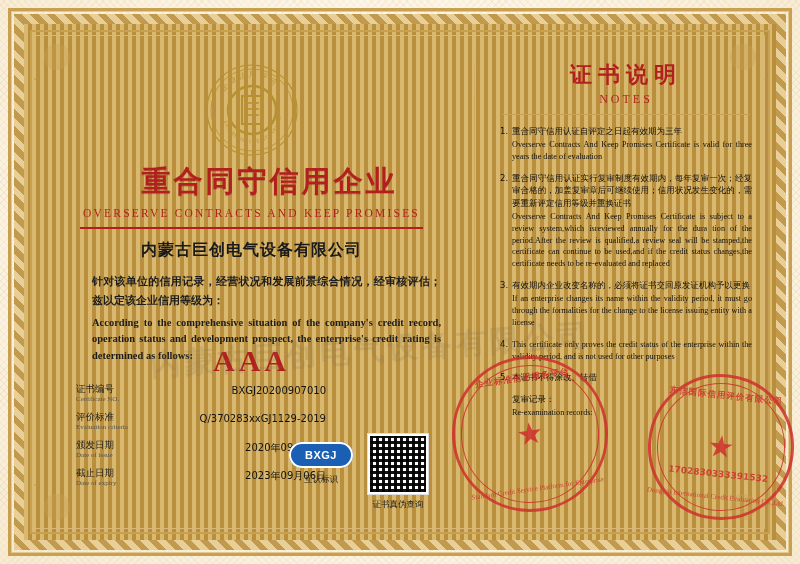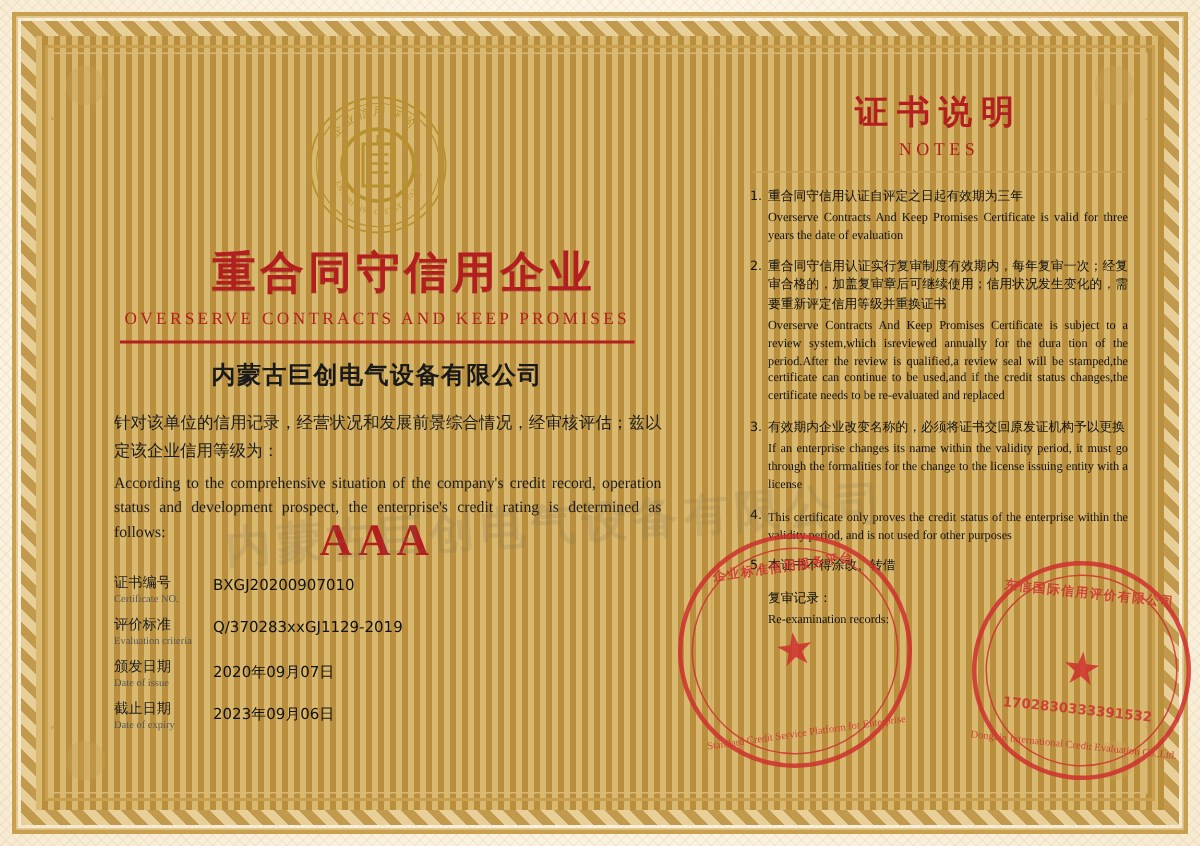--- a/index.html
+++ b/index.html
@@ -95,44 +95,45 @@
     position:absolute;top:183px;left:36px;right:36px;height:2px;
     background:#b31f1f;
   }
   .company{
     position:absolute;top:196px;left:0;width:100%;
     text-align:center;
     font-family:"DejaVu Sans", sans-serif;
     font-size:16px;font-weight:bold;color:#1a1a1a;letter-spacing:1px;
   }
   .para{
-    position:absolute;left:32px;right:18px;top:228px;
+    position:absolute;left:48px;right:18px;top:228px;
     font-size:11px;line-height:1.75;color:#1d1d1d;
     text-align:justify;
     font-family:"DejaVu Sans", sans-serif;
+    font-weight:bold;
   }
   .para .en{
     display:block;margin-top:4px;
     font-family:"Liberation Serif", serif;
     font-size:10.5px;line-height:1.6;color:#1d1d1d;
   }
   .grade{
     position:absolute;top:300px;left:0;width:100%;
     text-align:center;
     font-family:"Liberation Serif", serif;
     font-weight:bold;font-size:30px;letter-spacing:4px;color:#b31f1f;
   }
 
   
   .info{
     position:absolute;left:32px;top:340px;width:250px;
     font-size:9.5px;color:#1d1d1d;
   }
   .info-row{
-    display:flex;align-items:flex-start;margin-bottom:9px;
+    display:flex;align-items:flex-start;margin-bottom:9px;justify-content:space-between;
   }
   .info-label{
     width:66px;flex:none;line-height:1.15;
   }
   .info-label .cn{display:block;font-family:"DejaVu Sans",sans-serif;font-size:9.5px;}
   .info-label .en{display:block;font-family:"Liberation Serif",serif;font-size:7px;color:#555;}
   .info-val{
     font-family:"DejaVu Sans",sans-serif;font-size:10px;color:#111;padding-top:1px;
   }
 
@@ -319,21 +320,29 @@
         </div>
         <div class="info-row">
           <div class="info-label">
             <span class="cn">截止日期</span>
             <span class="en">Date of expiry</span>
           </div>
           <div class="info-val">2023年09月06日</div>
         </div>
       </div>
 
-
+      <div class="badge-bxgj">
+        <div class="bxgj-oval">BXGJ</div>
+        <div class="badge-cap">互认标识</div>
+      </div>
+
+      <div class="badge-qr">
+        <div class="qr"></div>
+        <div class="qr-cap">证书真伪查询</div>
+      </div>
 
     </div>
 
     <div class="divider"></div>
 
     <div class="col-right">
       <div class="notes-title">证书说明</div>
       <div class="notes-sub">NOTES</div>
       <div class="notes-rule"></div>
 

